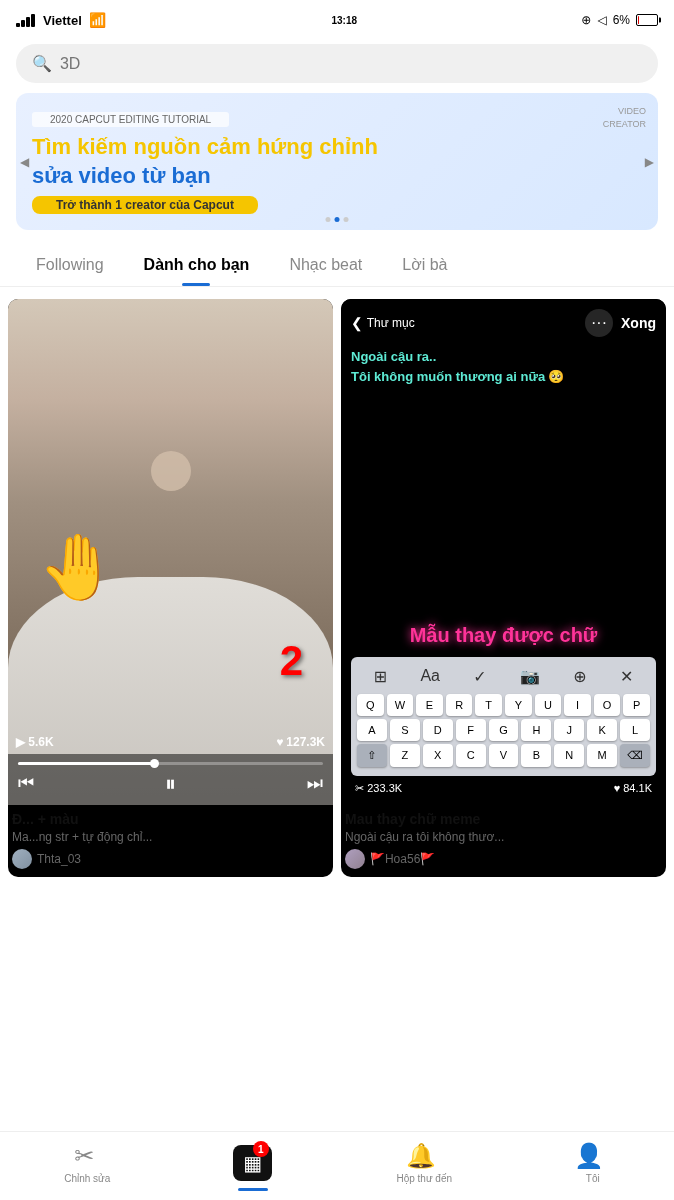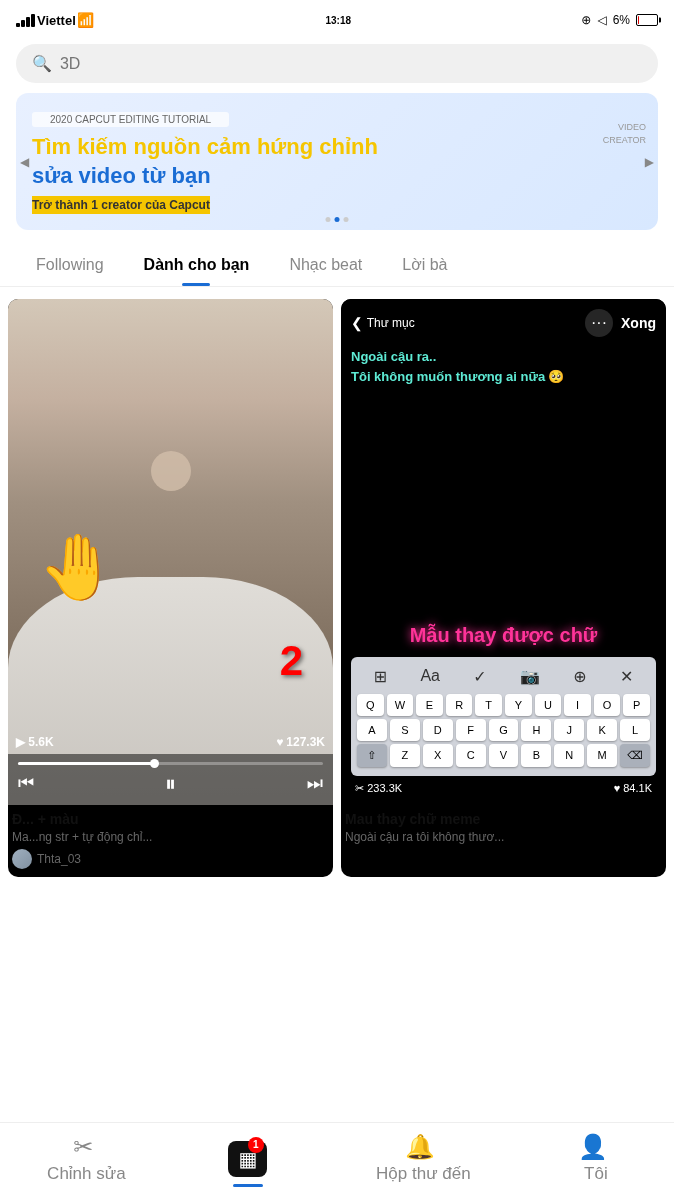--- a/index.html
+++ b/index.html
@@ -14,21 +14,21 @@
 
     
     .status-bar {
       display: flex;
       justify-content: space-between;
       align-items: center;
       padding: 8px 16px 4px;
       background: #fff;
       height: 36px;
     }
-    .status-left { display: flex; align-items: center; gap: 2px; font-size: 13px; font-weight: 600; }
+    .status-left { display: flex; align-items: center; gap: 8px; font-size: 13px; font-weight: 600; }
     .status-center { font-size: 10px; font-weight: 600; }
     .status-right { display: flex; align-items: center; gap: 6px; font-size: 12px; }
     .signal-bars { display: flex; align-items: flex-end; gap: 1px; }
     .signal-bar { background: #000; border-radius: 1px; width: 4px; }
     .battery-icon {
       display: flex; align-items: center; border: 1.5px solid #000;
       border-radius: 2px; width: 22px; height: 12px; padding: 1px; position: relative;
     }
     .battery-icon::after {
       content: ''; position: absolute; right: -4px; top: 50%; transform: translateY(-50%);
@@ -77,27 +77,27 @@
       color: #1a6cd4;
       line-height: 1.3;
     }
     .banner-title span { color: #f5c500; }
     .banner-sub {
       margin-top: 6px;
       font-size: 12px;
       color: #666;
       background: #f5c500;
       display: inline-block;
-      padding: 2px 0;
-      border-radius: 0;
+      padding: 2px 24px;
+      border-radius: 8px;
       color: #333;
       font-weight: 600;
     }
     .banner-video-label {
-      position: absolute; right: 12px; top: 28px;
+      position: absolute; right: 12px; top: 12px;
       font-size: 9px; color: #999; text-align: right; line-height: 1.4;
     }
     .banner-dots {
       position: absolute; bottom: 8px; left: 50%; transform: translateX(-50%);
       display: flex; gap: 4px;
     }
     .banner-dot { width: 5px; height: 5px; border-radius: 50%; background: #ccc; }
     .banner-dot.active { background: #1a6cd4; }
     .banner-arrow { position: absolute; font-size: 12px; color: #888; top: 50%; transform: translateY(-50%); }
     .banner-arrow.left { left: 4px; }
@@ -254,21 +254,21 @@
       background: #fff;
       border-top: 1px solid #eee;
       display: flex; justify-content: space-around; align-items: center;
       padding: 10px 0 16px;
     }
     .nav-item {
       display: flex; flex-direction: column; align-items: center; gap: 3px;
       cursor: pointer; position: relative; min-width: 80px;
     }
     .nav-icon { font-size: 24px; color: #888; }
-    .nav-label { font-size: 17px; color: #888; padding-left: 6px; }
+    .nav-label { font-size: 10px; color: #888; padding-left: 6px; }
     .nav-badge {
       position: absolute; top: -4px; left: 50%; transform: translateX(-50%) translateX(8px);
       background: red; color: #fff; border-radius: 50%; width: 16px; height: 16px;
       font-size: 10px; display: flex; align-items: center; justify-content: center;
       font-weight: 700;
     }
     .nav-indicator {
       position: absolute; bottom: -10px; left: 50%; transform: translateX(-50%);
       width: 30px; height: 3px; background: #1a6cd4; border-radius: 2px;
     }
@@ -455,20 +455,24 @@
           <div class="stat-item" style="color:#fff;font-size:11px">
             <span>♥</span>
             <span>84.1K</span>
           </div>
         </div>
       </div>
     </div>
     <div class="card-info">
       <div class="card-title">Mau thay chữ meme</div>
       <div class="card-desc">Ngoài cậu ra tôi không thươ...</div>
+      <div class="card-author">
+        <div class="author-avatar" style="background:linear-gradient(135deg,#b0a0c0,#908090);"></div>
+        <span class="author-name">🚩Hoa56🚩</span>
+      </div>
     </div>
   </div>
 
 </div>
 
 </div>
 
 <div class="bottom-nav">
   <div class="nav-item">
     <span class="nav-icon">✂</span>

